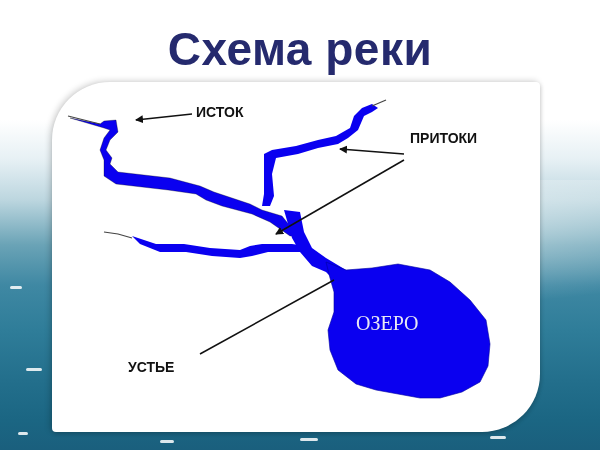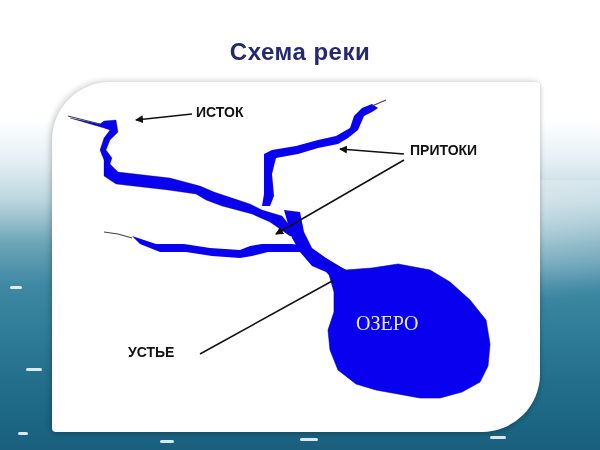--- a/index.html
+++ b/index.html
@@ -18,21 +18,21 @@
         #2f7d99 330px, #236f8c 380px,
         #1b6683 420px, #1a5f7d 450px);
   }
   .bg-glare {
     position: absolute; left: 0; top: 180px; width: 600px; height: 140px;
     background: radial-gradient(ellipse at 70% 30%, rgba(255,255,255,0.55), rgba(255,255,255,0) 60%);
   }
   .sparkle { position: absolute; height: 3px; background: rgba(255,255,255,0.85); border-radius: 2px; }
   .title {
     position: absolute; left: 0; top: 22px; width: 600px; text-align: center;
-    font-size: 24px; font-weight: bold; color: #252a6e; letter-spacing: 0.5px; margin-top: 16px;
+    font-size: 46px; font-weight: bold; color: #252a6e; letter-spacing: 0.5px;
   }
   .card {
     position: absolute; left: 52px; top: 82px; width: 488px; height: 350px;
     background: #ffffff;
     border-radius: 58px 4px 58px 4px;
     box-shadow: -2px -1px 6px rgba(0,0,0,0.18), 1px 2px 4px rgba(0,0,0,0.15);
   }
   .diagram { position: absolute; left: 0; top: 0; width: 600px; height: 450px; }
   .label {
     position: absolute; font-weight: bold; color: #111111; font-size: 14px;
@@ -79,15 +79,15 @@
       <path d="M0,0 L8,4 L0,8 Z" fill="#111"></path>
     </marker>
   </defs>
   <line x1="192" y1="114" x2="136" y2="120" stroke="#111" stroke-width="1.5" marker-end="url(#ah)"></line>
   <line x1="404" y1="154" x2="340" y2="149" stroke="#111" stroke-width="1.5" marker-end="url(#ah)"></line>
   <line x1="404" y1="160" x2="276" y2="234" stroke="#111" stroke-width="1.5" marker-end="url(#ah)"></line>
   <line x1="200" y1="354" x2="334" y2="280" stroke="#111" stroke-width="1.5"></line>
 </svg>
 
 <div class="label" style="left:196px;top:104px;">ИСТОК</div>
-<div class="label" style="left:410px;top:142px;">ПРИТОКИ</div>
-<div class="label" style="left:128px;top:344px;">УСТЬЕ</div>
+<div class="label" style="left:410px;top:130px;">ПРИТОКИ</div>
+<div class="label" style="left:128px;top:359px;">УСТЬЕ</div>
 <div class="lake-label" style="left:356px;top:312px;">ОЗЕРО</div>
 
 </body></html>

